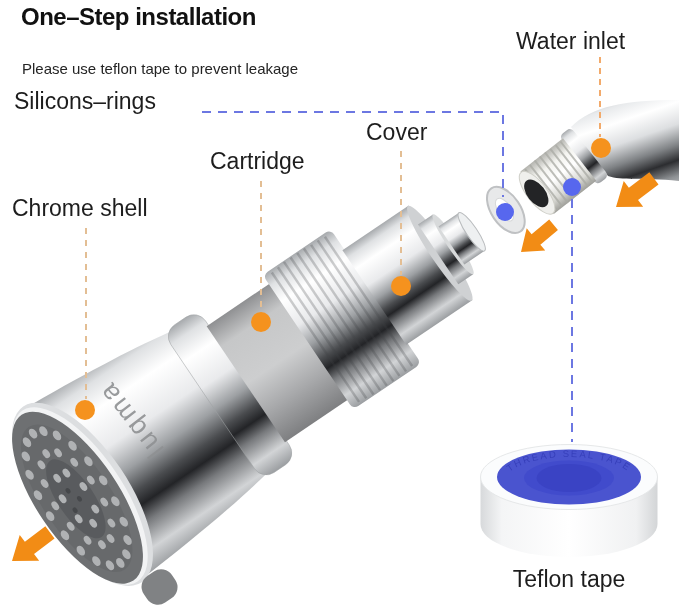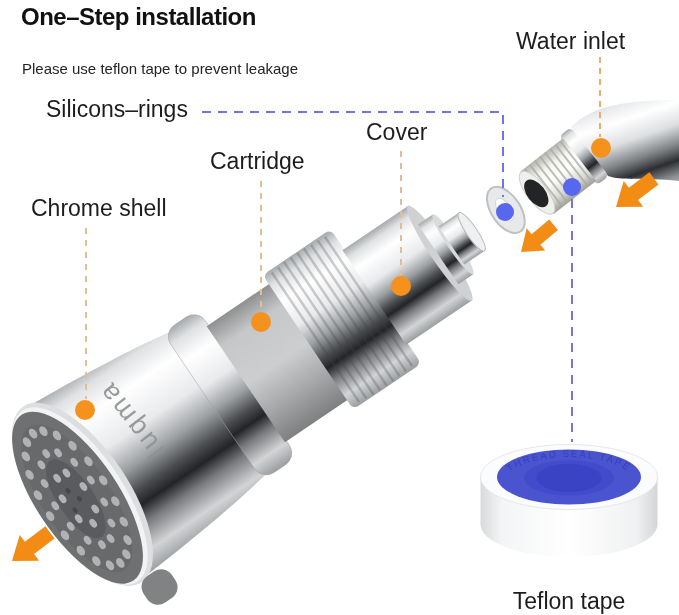--- a/index.html
+++ b/index.html
@@ -4,25 +4,25 @@
 <style>
   html,body{margin:0;padding:0;background:#fff;}
   #stage{position:relative;width:679px;height:615px;background:#ffffff;overflow:hidden;
          font-family:"Liberation Sans", sans-serif;}
   #art{position:absolute;left:0;top:0;z-index:1;}
   .txt{position:absolute;z-index:2;color:#1c1c1c;white-space:nowrap;}
   .title{left:21px;top:3px;font-size:24px;font-weight:700;letter-spacing:-0.5px;color:#111;}
   .subtitle{left:22px;top:41px;font-size:15px;color:#242424;margin-top:19px;}
   .part-label{font-size:23px;color:#1d1d1d;}
   .lbl-water{left:516px;top:28px;text-align:right;}
-  .lbl-silicons{left:14px;top:96px;margin-left:32px;}
+  .lbl-silicons{left:14px;top:88px;}
   .lbl-cover{left:366px;top:119px;text-align:right;}
   .lbl-cartridge{left:204px;top:148px;margin-left:6px;}
-  .lbl-chrome{left:12px;top:195px;margin-left:19px;}
-  .lbl-tape{left:463px;top:566px;width:212px;text-align:center;margin-top:22px;}
+  .lbl-chrome{left:12px;top:195px;}
+  .lbl-tape{left:463px;top:566px;width:212px;text-align:center;}
 </style>
 </head>
 <body>
 
 <div id="stage">
 
   <svg id="art" width="679" height="615" viewBox="0 0 679 615">
     <defs>
       <linearGradient id="chromeG" x1="0" y1="0" x2="0" y2="1">
         <stop offset="0" stop-color="#a7aaad"></stop>

